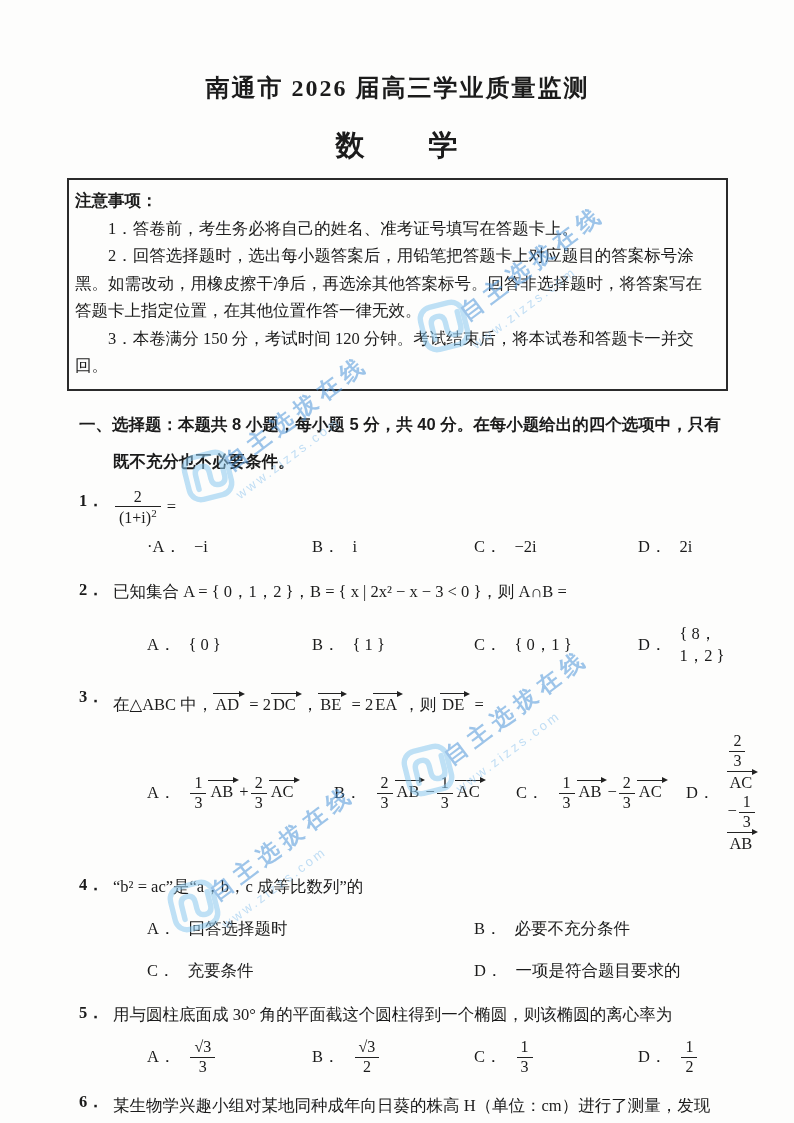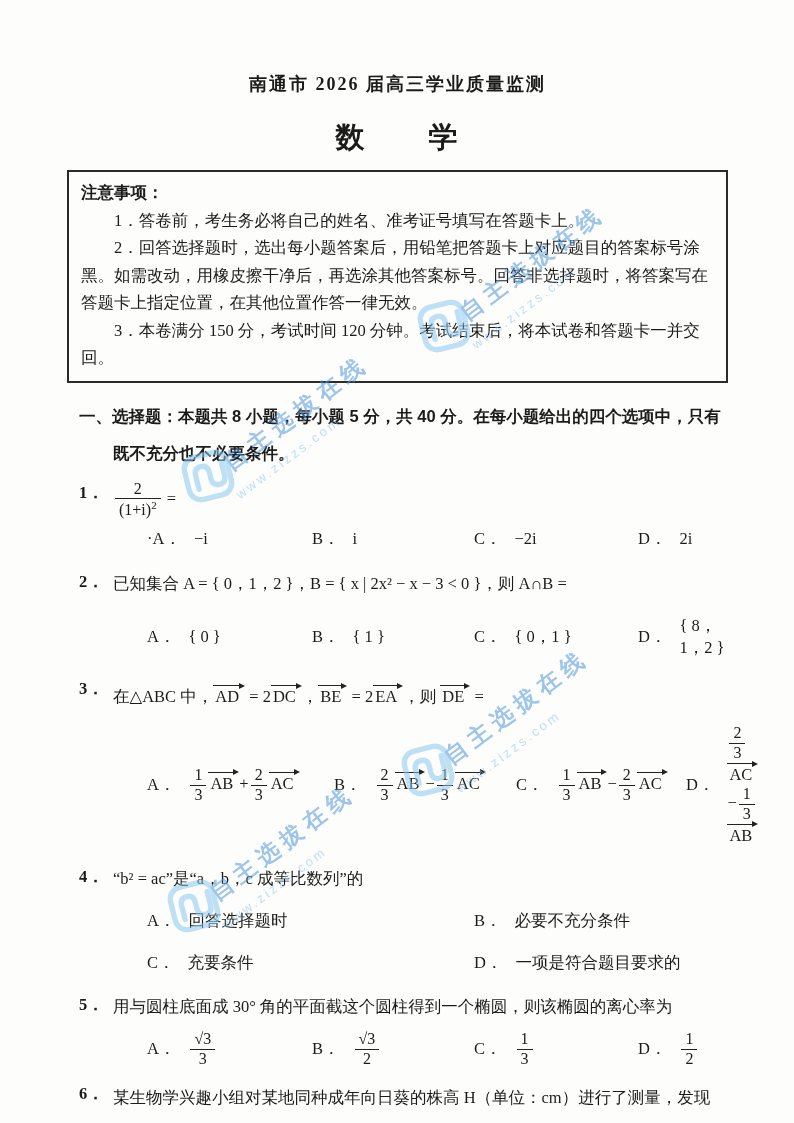--- a/index.html
+++ b/index.html
@@ -5,25 +5,25 @@
   html,body { margin:0; padding:0; background:#e8e8e8; }
   .page {
     position:relative; width:794px; height:1123px; margin:0 auto;
     background:#fdfdfc; overflow:hidden;
     font-family:"Liberation Serif","DejaVu Serif",serif;
     color:#1b1b1b;
   }
   .content { position:absolute; left:67px; top:0; width:661px; z-index:1; }
 
   
-  .title { margin-top:72px; text-align:center; font-size:18px; font-weight:bold; letter-spacing:2px; }
+  .title { margin-top:72px; text-align:center; font-size:24px; font-weight:bold; letter-spacing:2px; }
   .subject { margin-top:22px; text-align:center; font-size:29px; font-weight:bold; letter-spacing:2px; }
 
   
-  .notice { margin-top:12px; border:2px solid #2b2b2b; padding:7px 12px 9px 12px; font-size:16.5px; line-height:27.5px; }
+  .notice { margin-top:12px; border:2px solid #2b2b2b; padding:7px 12px 9px 6px; font-size:16.5px; line-height:27.5px; }
   .notice-heading { font-weight:bold; font-family:"Liberation Sans","DejaVu Sans",sans-serif; }
   .notice p { margin:0; text-indent:2em; }
 
   
   .sec { margin-top:15px; font-family:Liberation Sans, sans-serif; font-weight:bold; font-size:16.5px; line-height:37px; }
   .sec-l1 { margin-left:12px; }
   .sec-l2 { margin-left:46px; }
 
   
   .q { display:flex; margin-left:12px; font-size:16.5px; }

